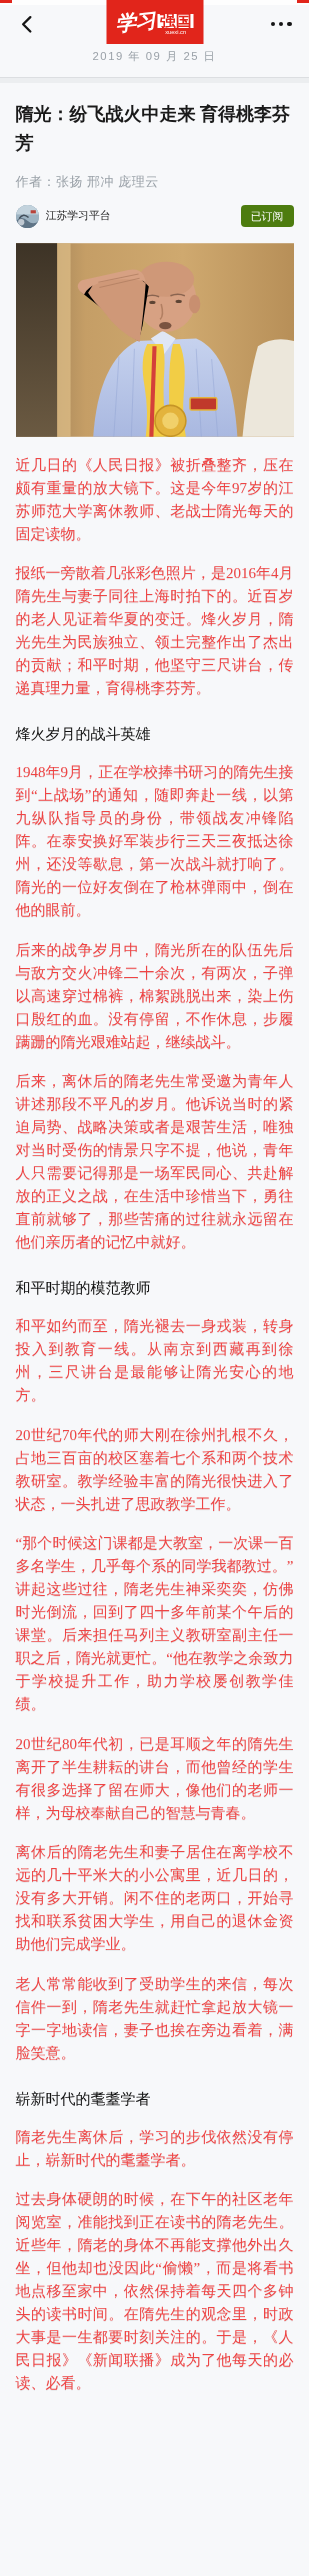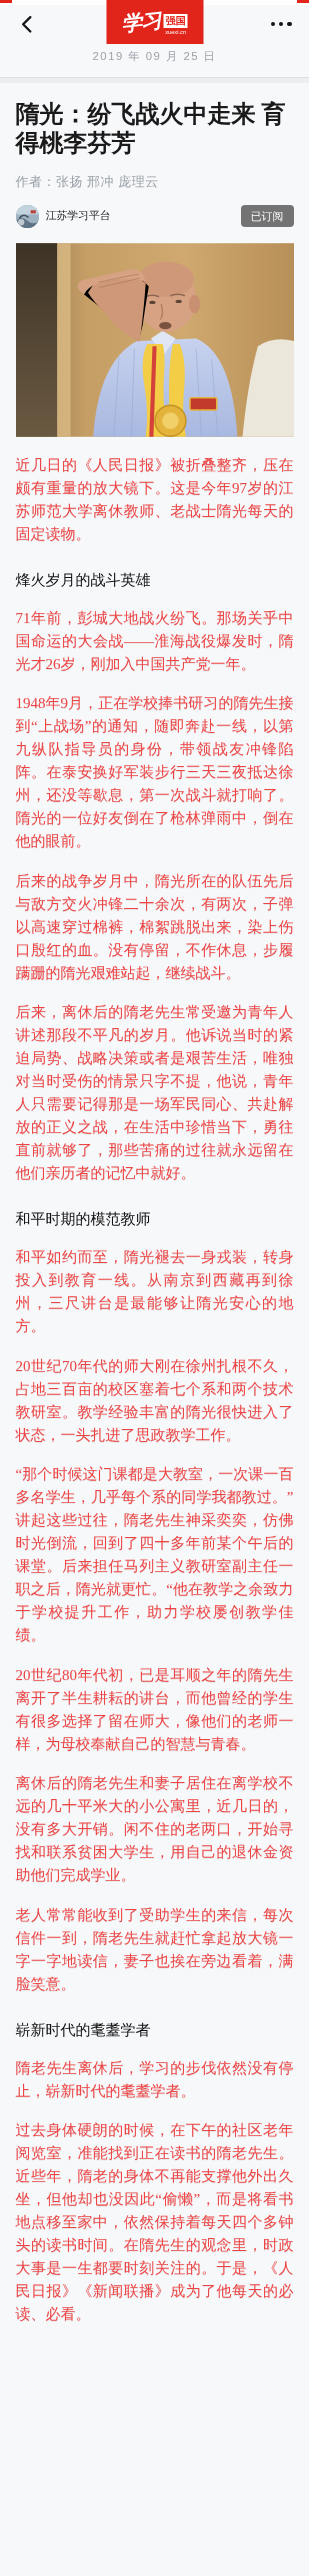--- a/index.html
+++ b/index.html
@@ -20,47 +20,47 @@
     width:97px;height:44px;background:#e1251b;
     display:flex;align-items:center;justify-content:center;gap:3.1px;
   }
   .logo-script{
     color:#fff;font-size:20.6px;font-weight:700;font-style:italic;
     font-family:"DejaVu Serif",serif;letter-spacing:-1px;transform:rotate(-6deg);
   }
   .logo-right{display:flex;flex-direction:column;align-items:center;margin-top:5.2px;}
   .logo-box{
     background:#fff;color:#e1251b;font-family:"Liberation Sans",sans-serif;
-    font-weight:700;font-size:10px;padding:1px 2.1px;border-radius:0;line-height:12.4px;
+    font-weight:700;font-size:16px;padding:1px 2.1px;border-radius:0;line-height:12.4px;
   }
   .logo-domain{color:#fff;font-family:"Liberation Sans",sans-serif;font-size:5.7px;margin-top:1px;}
   .back-btn{position:absolute;left:17.5px;top:14.4px;width:18.5px;height:20.6px;cursor:pointer;}
   .menu-btn{position:absolute;right:17.5px;top:21.6px;display:flex;gap:4.1px;cursor:pointer;}
   .menu-btn i{width:4.1px;height:4.1px;border-radius:50%;background:#151515;}
   .date{
     position:absolute;top:49px;left:0;right:0;text-align:center;
     font-family:"Liberation Sans",sans-serif;font-size:11.3px;color:#9aa1a8;letter-spacing:1.5px;
   }
   .divider{height:5.2px;background:#eceef0;border-top:0.5px solid #dcdee1;}
   h1.title{
-    margin:16.5px 15.5px 0;font-size:24px;line-height:29px;font-weight:700;color:#1a1a1a;
+    margin:16.5px 15.5px 0;font-size:18px;line-height:29px;font-weight:700;color:#1a1a1a;
     font-family:"Liberation Serif","DejaVu Serif",serif;
   }
   .author{
     margin:15.5px 15.5px 0;font-family:"Liberation Sans",sans-serif;
     font-size:13px;color:#9aa1a8;letter-spacing:0.5px;
   }
   .source-row{margin:13.4px 15.5px 0;display:flex;align-items:center;}
   .avatar{width:23px;height:23px;border-radius:50%;overflow:hidden;flex:0 0 auto;background:#8fa3b0;}
   .source-name{
     margin-left:7.2px;font-family:"Liberation Sans",sans-serif;
     font-size:10.8px;color:#1c1c1c;
   }
   .subscribe-btn{
-    margin-left:auto;background:#737373;color:#ffffff;border:none;border-radius:4.1px;
+    margin-left:auto;background:#4d7c0f;color:#ffffff;border:none;border-radius:4.1px;
     font-family:"Liberation Sans",sans-serif;font-size:10.8px;
     padding:4.6px 10.3px;line-height:12.4px;cursor:pointer;
   }
   figure.hero{margin:15.5px 15.5px 0;width:278px;height:194px;overflow:hidden;}
   figure.hero svg{display:block;}
   .body p{
     margin:16.5px 15.5px 0;font-size:15px;line-height:23px;text-align:justify;
     color:#ef4444;text-shadow:0 0.5px 0 rgba(0,0,0,0.08);
   }
   .body h2{
@@ -171,22 +171,22 @@
       <path d="M132 100 Q110 84 128 72 L218 52 Q240 48 248 62 L252 74 Q200 64 160 78 Q138 86 132 100 Z" fill="#d7a183"></path>
       <g stroke="#b27f62" stroke-width="2" opacity="0.8">
         <line x1="160" y1="76" x2="238" y2="60"></line>
           <line x1="162" y1="86" x2="240" y2="68"></line>
       </g>
     </svg>
   </figure>
 
   <section class="body">
       <p>近几日的《人民日报》被折叠整齐，压在颇有重量的放大镜下。这是今年97岁的江苏师范大学离休教师、老战士隋光每天的固定读物。</p>
+      <p>报纸一旁散着几张彩色照片，是2016年4月隋先生与妻子同往上海时拍下的。近百岁的老人见证着华夏的变迁。烽火岁月，隋光先生为民族独立、领土完整作出了杰出的贡献；和平时期，他坚守三尺讲台，传递真理力量，育得桃李芬芳。</p>
       <h2>烽火岁月的战斗英雄</h2>
-      <p>71年前，彭城大地战火纷飞。那场关乎中国命运的大会战——淮海战役爆发时，隋光才26岁，刚加入中国共产党一年。</p>
       <p>1948年9月，正在学校捧书研习的隋先生接到“上战场”的通知，随即奔赴一线，以第九纵队指导员的身份，带领战友冲锋陷阵。在泰安换好军装步行三天三夜抵达徐州，还没等歇息，第一次战斗就打响了。隋光的一位好友倒在了枪林弹雨中，倒在他的眼前。</p>
       <p>后来的战争岁月中，隋光所在的队伍先后与敌方交火冲锋二十余次，有两次，子弹以高速穿过棉裤，棉絮跳脱出来，染上伤口殷红的血。没有停留，不作休息，步履蹒跚的隋光艰难站起，继续战斗。</p>
       <p>后来，离休后的隋老先生常受邀为青年人讲述那段不平凡的岁月。他诉说当时的紧迫局势、战略决策或者是艰苦生活，唯独对当时受伤的情景只字不提，他说，青年人只需要记得那是一场军民同心、共赴解放的正义之战，在生活中珍惜当下，勇往直前就够了，那些苦痛的过往就永远留在他们亲历者的记忆中就好。</p>
       <h2>和平时期的模范教师</h2>
       <p>和平如约而至，隋光褪去一身戎装，转身投入到教育一线。从南京到西藏再到徐州，三尺讲台是最能够让隋光安心的地方。</p>
       <p>20世纪70年代的师大刚在徐州扎根不久，占地三百亩的校区塞着七个系和两个技术教研室。教学经验丰富的隋光很快进入了状态，一头扎进了思政教学工作。</p>
       <p>“那个时候这门课都是大教室，一次课一百多名学生，几乎每个系的同学我都教过。”讲起这些过往，隋老先生神采奕奕，仿佛时光倒流，回到了四十多年前某个午后的课堂。后来担任马列主义教研室副主任一职之后，隋光就更忙。“他在教学之余致力于学校提升工作，助力学校屡创教学佳绩。</p>
       <p>20世纪80年代初，已是耳顺之年的隋先生离开了半生耕耘的讲台，而他曾经的学生有很多选择了留在师大，像他们的老师一样，为母校奉献自己的智慧与青春。</p>
       <p>离休后的隋老先生和妻子居住在离学校不远的几十平米大的小公寓里，近几日的，没有多大开销。闲不住的老两口，开始寻找和联系贫困大学生，用自己的退休金资助他们完成学业。</p>
       <p>老人常常能收到了受助学生的来信，每次信件一到，隋老先生就赶忙拿起放大镜一字一字地读信，妻子也挨在旁边看着，满脸笑意。</p>

